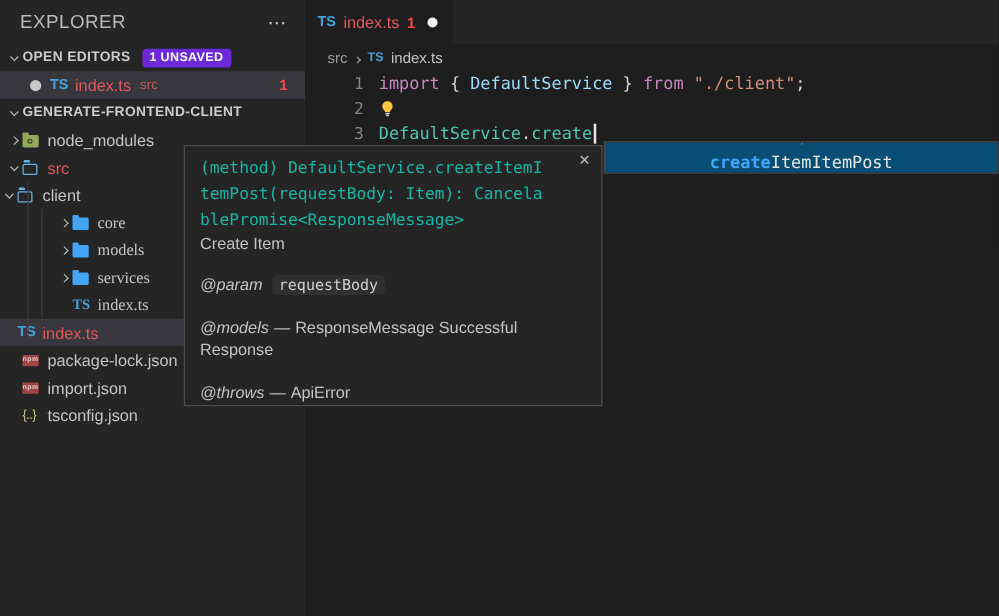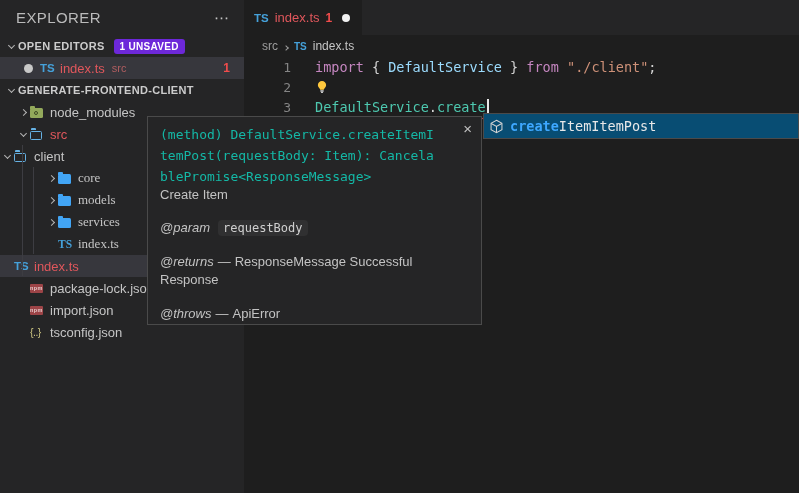--- a/index.html
+++ b/index.html
@@ -42,21 +42,21 @@
   }
   .mod-dot { width: 9px; height: 9px; border-radius: 50%; background: #c8c8c8; margin-right: 7px; }
   .err-label { color: #e0575c; }
   .oe-detail { font-size: 11px; color: #b05d60; margin-left: 7px; }
   .err-count { margin-left: auto; color: #f14c4c; font-size: 12px; font-weight: 600; padding-right: 14px; }
 
   .trow {
     height: 22px; display: flex; align-items: center; color: #c5c5c5; cursor: pointer;
     white-space: nowrap;
   }
-  .trow.lvl0 { padding-left: 16px; }
+  .trow.lvl0 { padding-left: 4px; }
   .trow.lvl1 { }
   .trow.lvl2 { padding-left: 44px; font-family: Liberation Serif, serif; }
   .trow.selected { background: #37373d; }
   .twisty { width: 14px; flex: none; display: flex; justify-content: center; align-items: center; }
   .ficon { width: 20px; flex: none; display: flex; justify-content: flex-start; align-items: center; }
   .tlabel { margin-left: 0px; }
 
   .chev {
     display: inline-block; width: 5px; height: 5px;
     border-right: 1.4px solid #b4b4b4; border-bottom: 1.4px solid #b4b4b4;
@@ -112,42 +112,42 @@
   }
   .bc-file { color: #c5c5c5; }
   .bc-sep .chev { width: 4px; height: 4px; border-color: #9d9d9d; }
 
   .code-area { font-family: "DejaVu Sans Mono", "Liberation Mono", monospace; font-size: 13.5px; }
   .code-line { height: 20px; display: flex; align-items: center; white-space: pre; }
   .gutter {
     width: 47px; flex: none; text-align: right; color: #858585;
     font-size: 13px; cursor: pointer;
   }
-  .ltext { margin-left: 24px; display: flex; align-items: center; }
+  .ltext { margin-left: 12px; display: flex; align-items: center; }
   .tok-kw { color: #c586c0; }
   .tok-pl { color: #d4d4d4; }
   .tok-id { color: #9cdcfe; }
   .tok-str { color: #ce9178; }
   .tok-type { color: #4ec9b0; }
   .squiggle {
     text-decoration: underline; text-decoration-style: wavy;
     text-decoration-color: #f14c4c; text-decoration-thickness: 1px;
     text-underline-offset: 4px;
   }
   .caret { display: inline-block; width: 2px; height: 16px; background: #e8e8e8; margin-left: 1px; }
 
   
   .suggest {
     position: absolute; left: 483px; top: 113px; width: 316px; z-index: 21;
     border: 1px solid #4a4a4a; background: #252526;
   }
   .suggest-row {
     height: 24px; display: flex; align-items: center; gap: 6px; padding: 0 5px;
     background: #084d73; cursor: pointer;
-    font-family: "DejaVu Sans Mono", "Liberation Mono", monospace; font-size: 13.5px;
+    font-family: "DejaVu Sans Mono", "Liberation Mono", monospace; font-size: 13.5px; flex-direction: column;
   }
   .sg-match { color: #3ea8ff; font-weight: bold; }
   .sg-rest { color: #e8e8e8; }
 
   
   .docs {
     position: absolute; left: 147px; top: 116px; width: 335px; height: 209px;
     background: #252526; border: 1px solid #4a4a4a; z-index: 20;
     padding: 7px 12px; overflow: hidden;
   }
@@ -346,21 +346,21 @@
   <div class="sig">
     <div>(method) DefaultService.createItemI</div>
     <div>temPost(requestBody: Item): Cancela</div>
     <div>blePromise&lt;ResponseMessage&gt;</div>
   </div>
   <div class="docs-summary">Create Item</div>
   <div class="tagline">
     <span class="jstag">@param</span><span class="chip">requestBody</span>
   </div>
   <div class="tagline">
-    <span class="jstag">@returns</span><span class="dash">—</span><span>ResponseMessage Successful Response</span>
+    <span class="jstag">@models</span><span class="dash">—</span><span>ResponseMessage Successful Response</span>
   </div>
   <div class="tagline">
     <span class="jstag">@throws</span><span class="dash">—</span><span>ApiError</span>
   </div>
 </div>
 
 <div class="suggest">
   <div class="suggest-row">
     <svg width="15" height="15" viewBox="0 0 16 16">
       <path d="M8 1.4 13.8 4.7v6.6L8 14.6 2.2 11.3V4.7Z" fill="none" stroke="#d4d4d4" stroke-width="1.1"></path>

